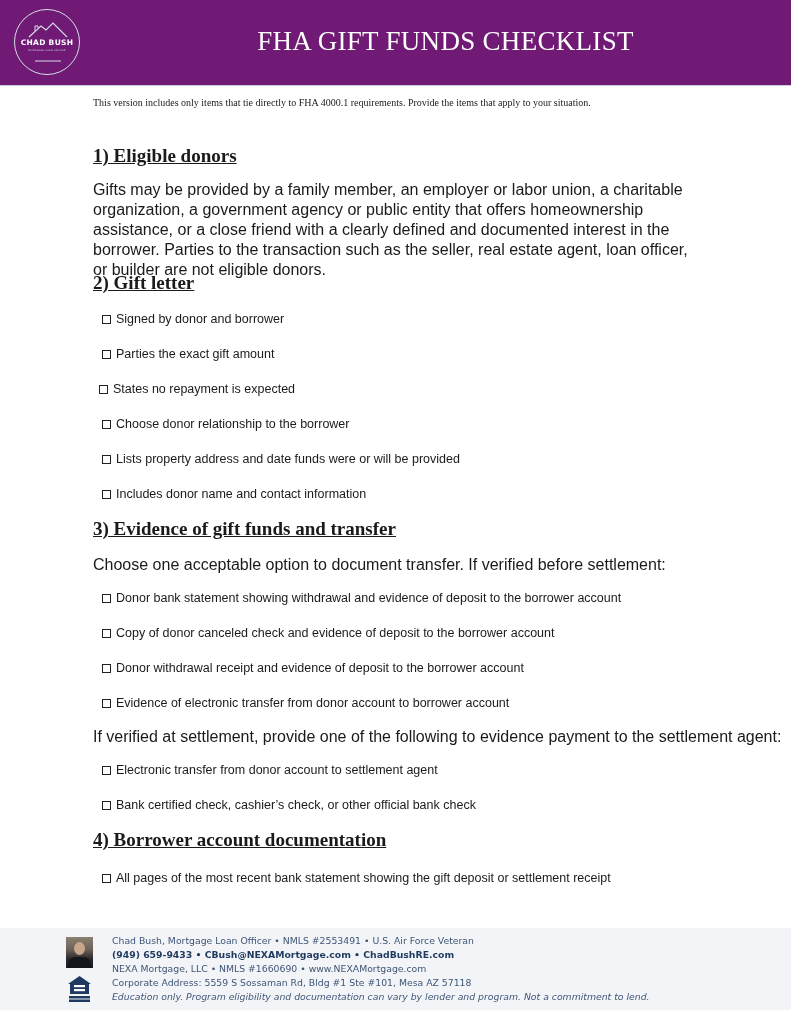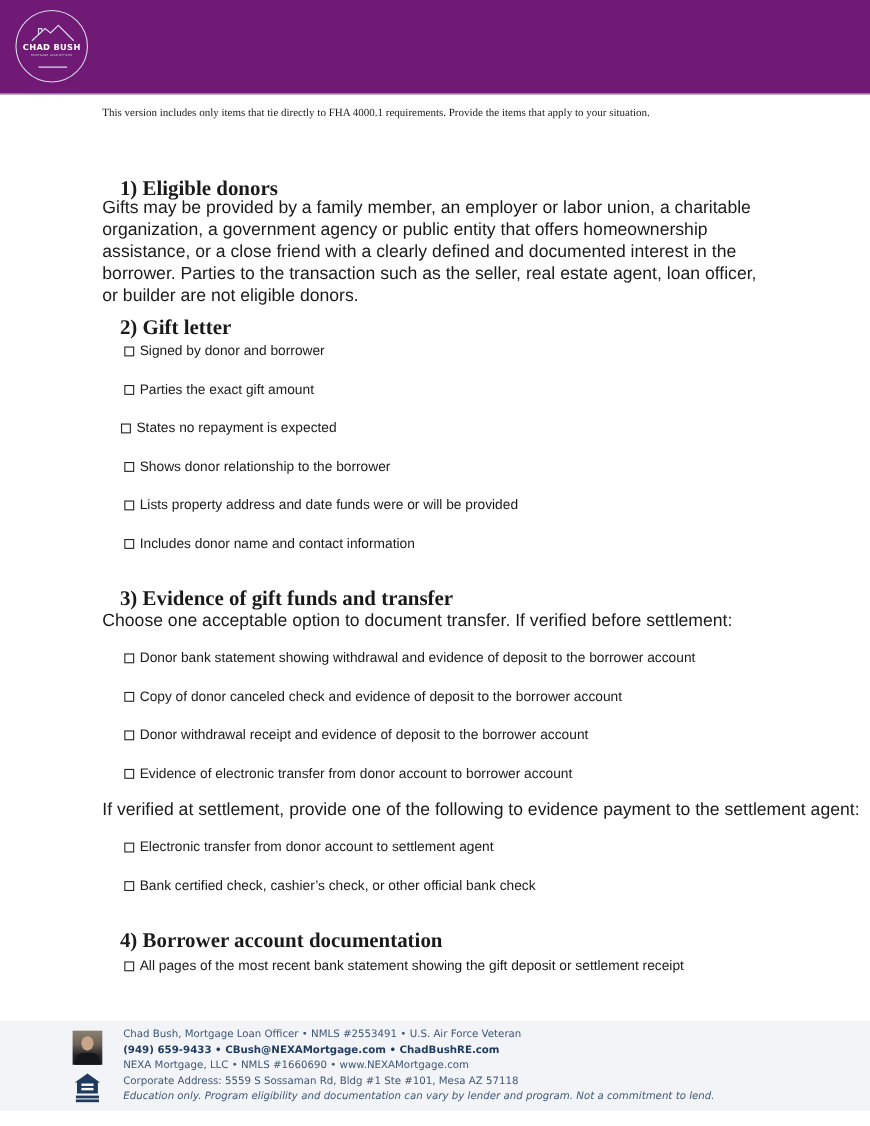--- a/index.html
+++ b/index.html
@@ -4,23 +4,23 @@
 <style>
   html, body { margin: 0; padding: 0; }
   body { width: 791px; height: 1024px; background: #ffffff; position: relative; overflow: hidden; font-family: "DejaVu Serif", serif; color: #1a1a1a; }
   .header { position: absolute; left: 0; top: 0; width: 791px; height: 85px; background: #701a75; border-bottom: 1px solid #c8d0dc; }
   .logo { position: absolute; left: 14px; top: 9px; width: 66px; height: 66px; border: 1.5px solid #d6dde8; border-radius: 50%; box-sizing: border-box; }
   .logo svg { position: absolute; left: 0; top: 0; }
   .logo-name { position: absolute; left: 0; width: 100%; top: 28px; text-align: center; color: #ffffff; font-family: "DejaVu Sans", sans-serif; font-weight: bold; font-size: 7.5px; letter-spacing: 0.3px; }
   .logo-sub { position: absolute; left: 0; width: 100%; top: 39px; text-align: center; color: #c7d0dd; font-family: "DejaVu Sans", sans-serif; font-size: 2.5px; letter-spacing: 0.2px; }
   .title { position: absolute; left: 100px; right: 0; top: 26px; text-align: center; color: #ffffff; font-family: "Liberation Serif", serif; font-size: 27px; letter-spacing: 0.3px; padding-right: 0; }
   .intro { text-align: left; font-family: "Liberation Serif", serif; font-size: 10px; line-height: 20px; margin: 0 0 0 0; padding-left: 0; }
-  h2 { font-family: "Liberation Serif", serif; font-weight: bold; font-size: 19px; margin: 16px; line-height: 24px; }
+  h2 { font-family: "Liberation Serif", serif; font-weight: bold; font-size: 19px; margin: 0; line-height: 24px; text-decoration: underline; }
   p.body { font-family: Liberation Sans, sans-serif; font-size: 16px; line-height: 20px; margin: 0; }
-  .check { font-family: "Liberation Sans", sans-serif; font-size: 12.5px; line-height: 16px; margin-left: 20px; height: 16px; display: flex; align-items: center; }
+  .check { font-family: "Liberation Sans", sans-serif; font-size: 12.5px; line-height: 16px; margin-left: 9px; height: 16px; display: flex; align-items: center; }
   .box { display: inline-block; width: 9px; height: 9px; border: 1px solid #222; margin-right: 5px; box-sizing: border-box; flex: none; }
   .abs { position: absolute; }
   .footer { position: absolute; left: 0; top: 928px; width: 791px; height: 82px; background: #f2f4f8; }
   .photo { position: absolute; left: 66px; top: 937px; width: 27px; height: 31px; background: linear-gradient(180deg, #8a8070 0%, #6b6258 40%, #2a2a2e 70%, #1b1c22 100%); overflow: hidden; }
   .photo .head { position: absolute; left: 8px; top: 5px; width: 11px; height: 13px; border-radius: 50%; background: #c9a58a; }
   .photo .shirt { position: absolute; left: 2px; top: 20px; width: 23px; height: 14px; border-radius: 8px 8px 0 0; background: #15161b; }
   .ehl { position: absolute; left: 66px; top: 975px; width: 27px; height: 28px; }
   .ftext { position: absolute; left: 112px; font-family: "DejaVu Sans", sans-serif; font-size: 9.3px; line-height: 14px; color: #3f5675; white-space: nowrap; }
   .ftext.bold { font-weight: bold; color: #1f3a5f; }
   .ftext.ital { font-style: italic; }
@@ -31,20 +31,21 @@
 <div class="header">
   <div class="logo">
     <svg width="66" height="66" viewBox="0 0 66 66">
       <polyline points="14,27 26,16 31,20 38,13 52,27" fill="none" stroke="#d6dde8" stroke-width="1.1"></polyline>
       <polyline points="20,21 20,16 23,16 23,18" fill="none" stroke="#d6dde8" stroke-width="1"></polyline>
       <line x1="20" y1="51" x2="46" y2="51" stroke="#d6dde8" stroke-width="1"></line>
     </svg>
     <div class="logo-name">CHAD BUSH</div>
     <div class="logo-sub">MORTGAGE LOAN OFFICER</div>
   </div>
+  <div class="title">FHA GIFT FUNDS CHECKLIST</div>
 </div>
 
 <div class="abs intro" style="left:93px; top:93px; width:605px;">This version includes only items that tie directly to FHA 4000.1 requirements. Provide the items that apply to your situation.</div>
 
 <h2 class="abs" style="left:93px; top:144px;">1) Eligible donors</h2>
 <p class="abs body" style="left:93px; top:180px; width:605px;">Gifts may be provided by a family member, an employer or labor union, a charitable organization, a government agency or public entity that offers homeownership assistance, or a close friend with a clearly defined and documented interest in the borrower. Parties to the transaction such as the seller, real estate agent, loan officer, or builder are not eligible donors.</p>
 
 <h2 class="abs" style="left:93px; top:271px;">2) Gift letter</h2>
 <div class="abs check" style="left:93px; top:311px;">
     <span class="box"></span>
@@ -53,21 +54,21 @@
 <div class="abs check" style="left:93px; top:346px;">
     <span class="box"></span>
     <span>Parties the exact gift amount</span>
   </div>
 <div class="abs check" style="left:90px; top:381px;">
     <span class="box"></span>
     <span>States no repayment is expected</span>
   </div>
 <div class="abs check" style="left:93px; top:416px;">
     <span class="box"></span>
-    <span>Shows donor relationship to the borrower</span>
+    <span>Choose donor relationship to the borrower</span>
   </div>
 <div class="abs check" style="left:93px; top:451px;">
     <span class="box"></span>
     <span>Lists property address and date funds were or will be provided</span>
   </div>
 <div class="abs check" style="left:93px; top:486px;">
     <span class="box"></span>
     <span>Includes donor name and contact information</span>
   </div>
 

